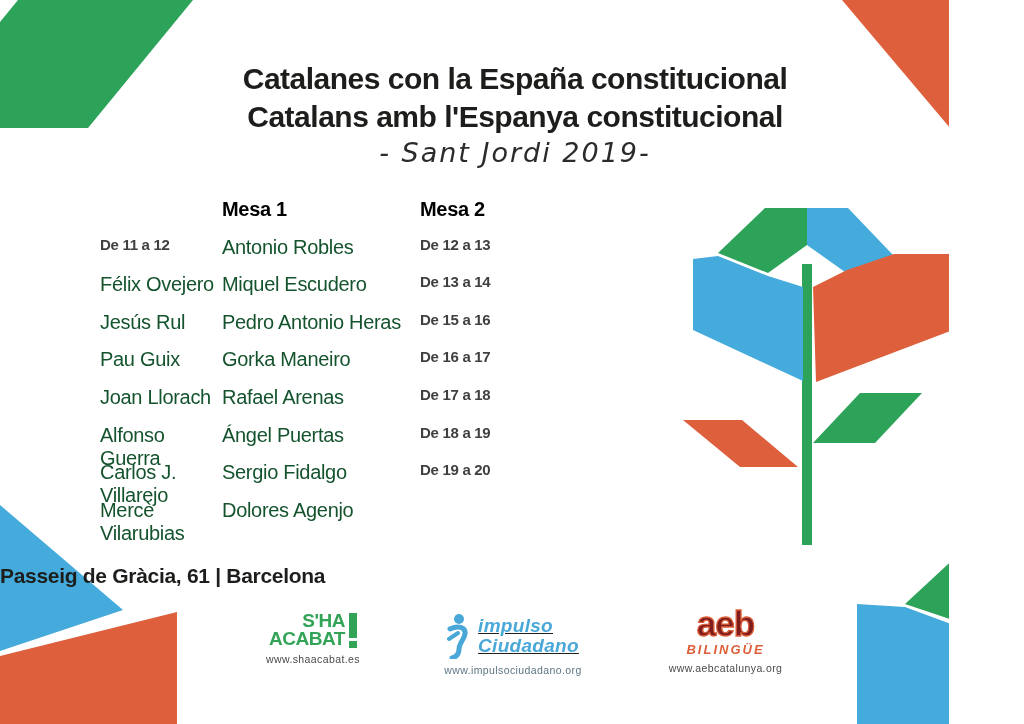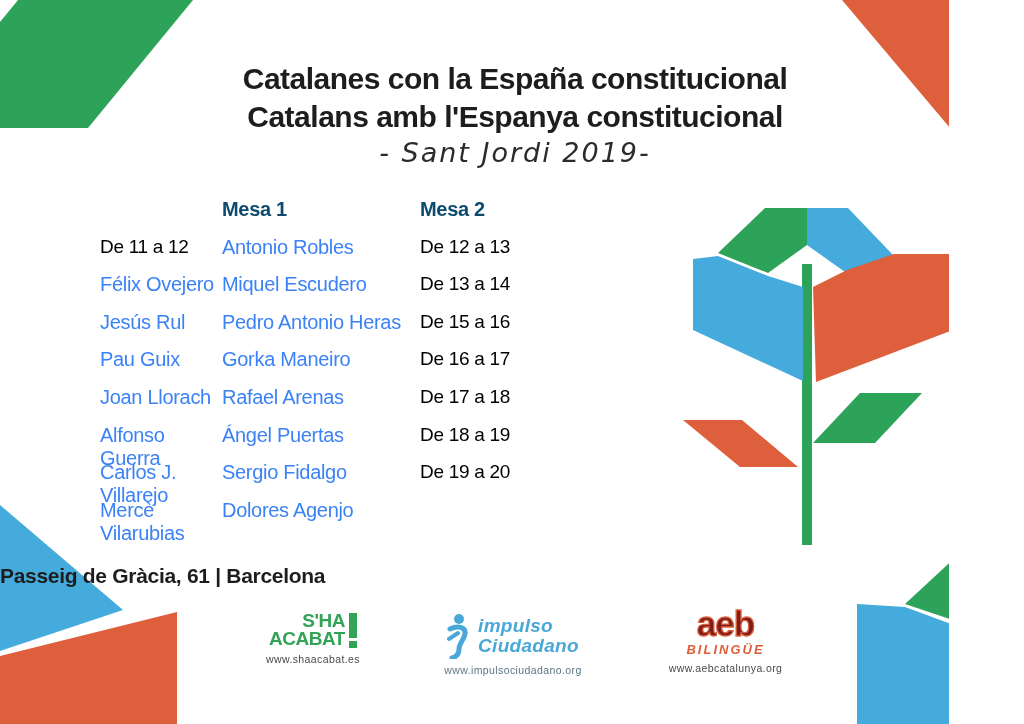--- a/index.html
+++ b/index.html
@@ -19,43 +19,43 @@
     font-family:"DejaVu Sans",sans-serif;font-style:italic;
     font-size:27px;color:#2b2b2b;letter-spacing:2px;
   }
 
   
   .schedule{
     position:absolute;left:100px;top:198px;
     display:grid;grid-template-columns:122px 198px 300px;grid-auto-rows:37.6px;
     align-items:start;
   }
-  .schedule .hdr{height:48px;font-size:20px;font-weight:bold;color:#0c4a6e;letter-spacing:-0.3px;}
-  .cell-time{font-size:19px;font-weight:normal;color:#000000;letter-spacing:-0.3px;}
-  .cell-name{font-size:20px;color:#3b82f6;letter-spacing:-0.3px;}
+  .schedule .hdr{height:48px;font-size:20px;font-weight:bold;color:#000000;letter-spacing:-0.3px;}
+  .cell-time{font-size:15px;font-weight:bold;color:#404040;letter-spacing:-0.3px;}
+  .cell-name{font-size:20px;color:#14532d;letter-spacing:-0.3px;}
 
   
   .address{
     position:absolute;left:0;top:564px;width:1024px;text-align:left;
     font-size:21px;font-weight:bold;color:#1d1d1b;letter-spacing:-0.3px;
   }
 
   
   .logo{position:absolute;text-align:center;}
   .logo-url{font-size:10.5px;color:#4a4a4a;letter-spacing:0.4px;margin-top:5px;white-space:nowrap;}
 
   .logo-sha{left:248px;top:612px;width:130px;}
   .sha-main{display:flex;justify-content:center;align-items:center;}
   .sha-lines{color:#33a457;font-weight:800;font-size:19px;line-height:0.95;text-align:right;letter-spacing:-0.5px;}
   .sha-exclaim{margin-left:4px;display:flex;flex-direction:column;align-items:center;}
   .sha-exclaim .bar{width:8px;height:25px;background:#33a457;}
   .sha-exclaim .dot{width:8px;height:7px;background:#33a457;margin-top:3px;}
 
   .logo-impulso{left:438px;top:613px;width:150px;}
-  .imp-main{display:flex;justify-content:center;align-items:center;}
+  .imp-main{display:flex;justify-content:center;align-items:center;text-decoration:underline;}
   .imp-lines{color:#4aa8d8;font-style:italic;font-size:19px;line-height:1.05;text-align:left;margin-left:5px;font-weight:bold;letter-spacing:0.3px;}
   .logo-impulso .logo-url{color:#5c7683;}
 
   .logo-aeb{left:653px;top:606px;width:145px;}
   .aeb-word{color:#7f1d1d;font-size:35px;font-weight:800;letter-spacing:-1px;line-height:1;
             -webkit-text-stroke:1.3px #dd5f3a;}
   .aeb-sub{color:#dd5f3a;font-size:13px;font-weight:800;font-style:italic;letter-spacing:2px;margin-top:1px;}
 </style>
 </head>
 <body>

